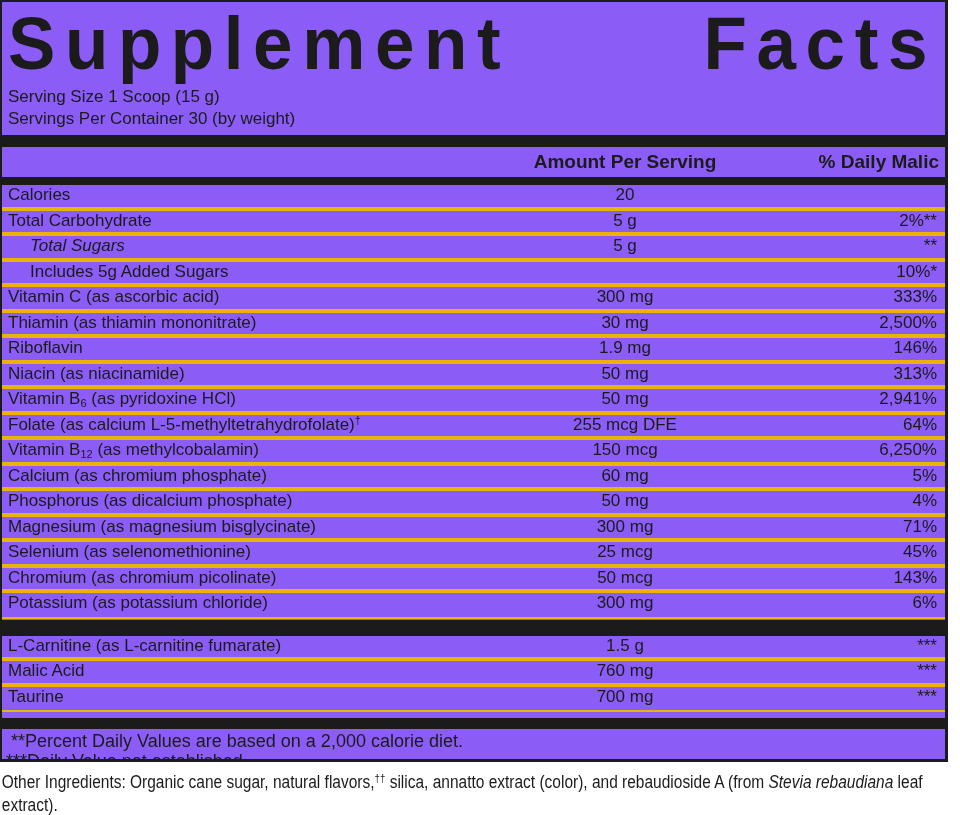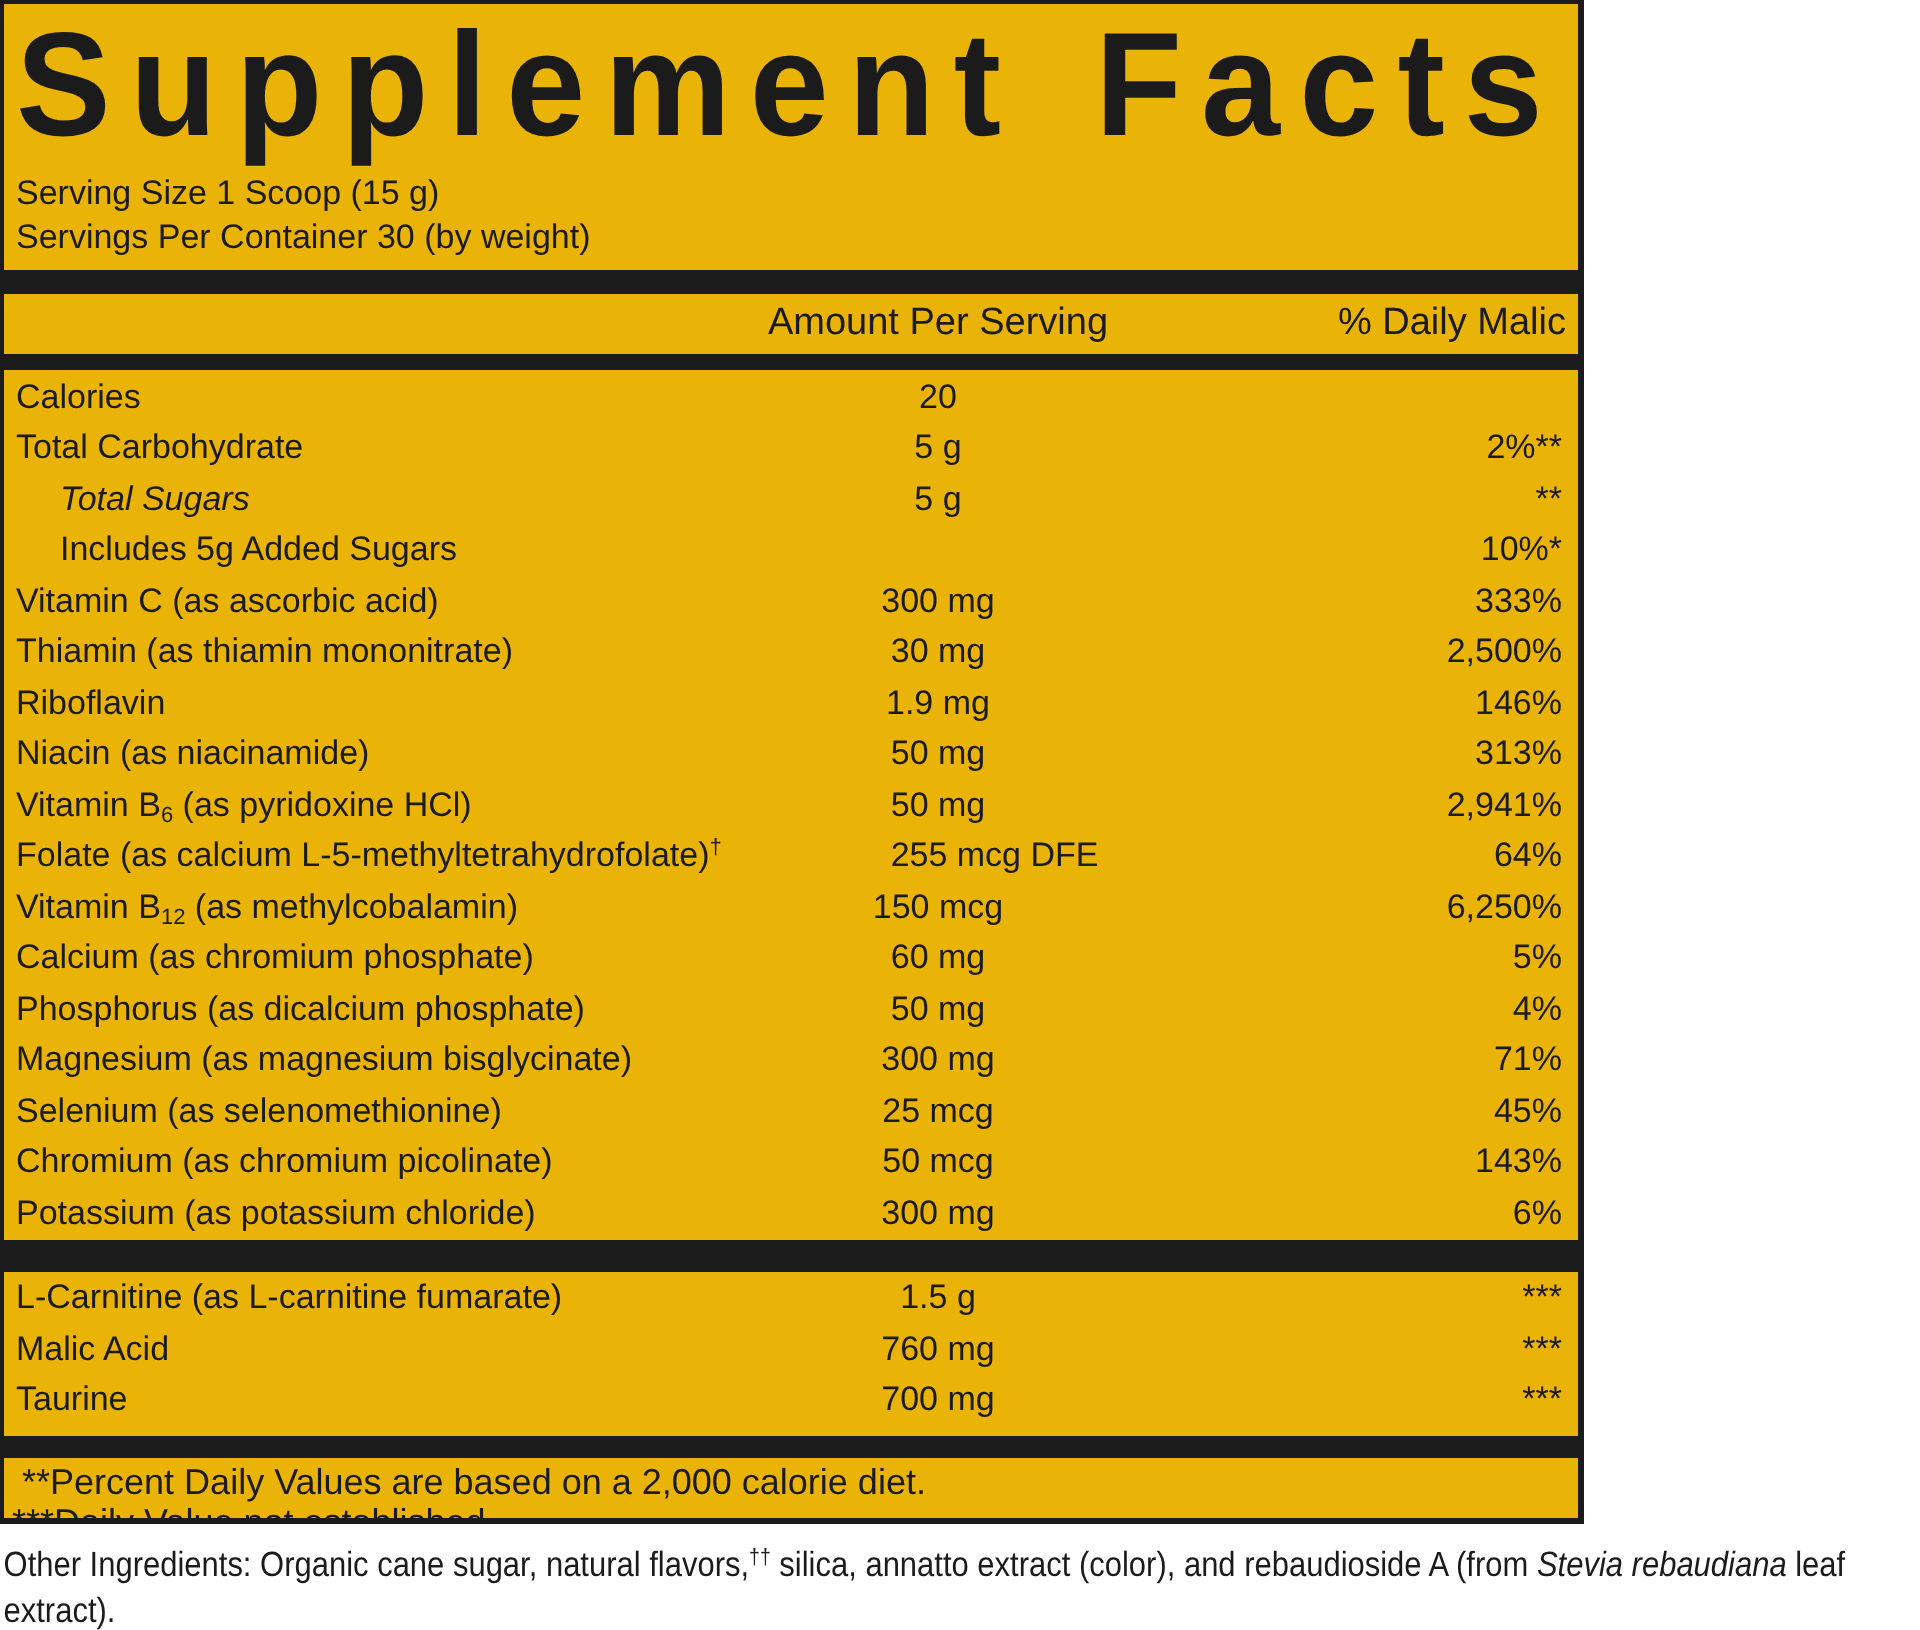--- a/index.html
+++ b/index.html
@@ -3,24 +3,24 @@
 <meta charset="utf-8">
 <style>
   * { margin:0; padding:0; box-sizing:border-box; }
   html,body { width:960px; height:815px; background:#ffffff; overflow:hidden; }
   body {
     font-family:"Liberation Sans", sans-serif;
     color:#1b1b1b;
     -webkit-font-smoothing:antialiased;
   }
   .panel {
-    width:792px; height:762px;
+    width:948px; height:762px;
     border:2px solid #1b1b1b;
     border-right-width:3px; border-bottom-width:3px;
-    background:#eab308;
+    background:#8b5cf6;
     overflow:hidden;
   }
   .title {
     font-size:71px;
     font-weight:bold;
     letter-spacing:0.135em;
     line-height:76px;
     height:78px;
     padding:2px 8px 0 6px;
     text-align:justify;
@@ -30,29 +30,29 @@
     transform-origin:top left;
   }
   .serving { padding:6px 8px 0 6px; font-size:17px; line-height:21.5px; }
   .bar { background:#1b1b1b; width:100%; }
   .bar1 { height:12px; margin-top:6px; }
   .bar2 { height:8px; }
   .bar3 { height:16px; margin-top:1px; }
   .bar4 { height:11px; margin-top:6px; }
   .hdr-row {
     display:flex; align-items:center;
-    height:30px; font-size:19px; font-weight:normal;
+    height:30px; font-size:19px; font-weight:bold;
   }
   .hdr-name { flex:1; }
   .hdr-amount { width:300px; text-align:center; }
   .hdr-dv { width:170px; text-align:right; padding-right:6px; }
   .rows .row {
-    display:flex; align-items:flex-end;
+    display:flex; align-items:flex-start;
     height:25.5px;
-    border-bottom:2px solid #eab308;
+    border-bottom:4px solid #eab308;
     font-size:17px;
   }
   .rows .row:last-child { border-bottom-width:2px; }
   .c-name { flex:1; padding-left:6px; white-space:nowrap; }
   .indent1 .c-name { padding-left:28px;font-style:italic; }
   .indent2 .c-name { padding-left:28px; }
   .c-amount { width:300px; text-align:center; white-space:nowrap; }
   .c-dv { width:170px; text-align:right; padding-right:8px; white-space:nowrap; }
   sub { font-size:11px; vertical-align:-3px; line-height:0; }
   sup { font-size:11px; vertical-align:6px; line-height:0; }

